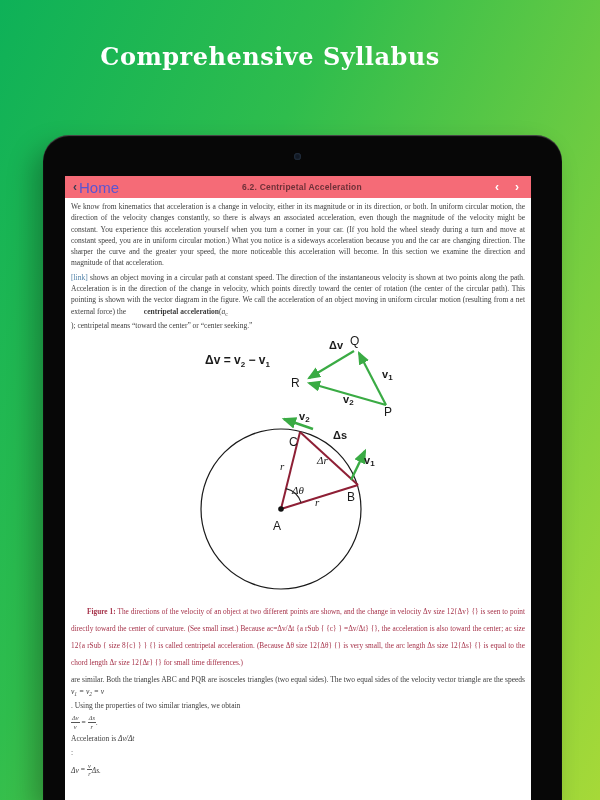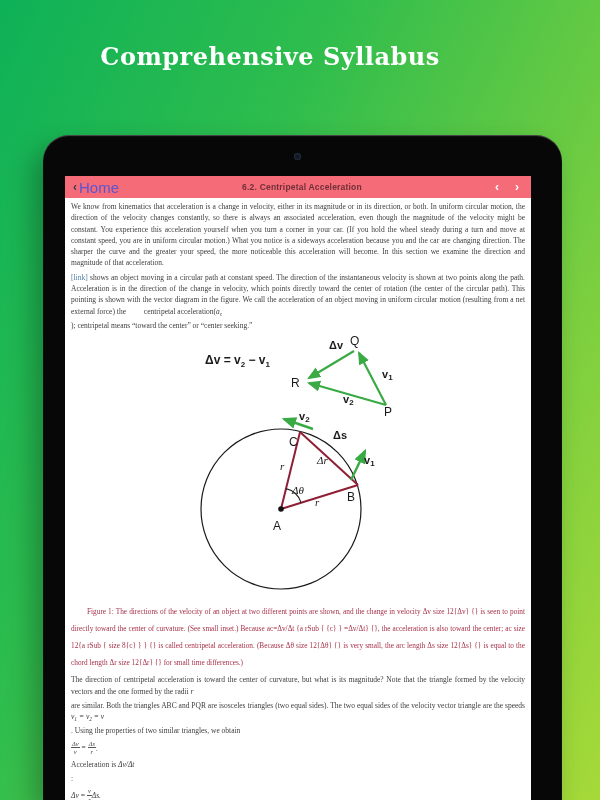--- a/index.html
+++ b/index.html
@@ -39,21 +39,21 @@
   }
   .nav-arrows{position:absolute;right:12px;top:0;height:22px;display:flex;align-items:center;gap:16px;}
   .nav-arrows span{color:#ffffff;font-size:12px;font-weight:bold;line-height:1;cursor:pointer;}
   .content{
     position:absolute;left:0;top:22px;width:454px;height:602px;padding:3px 6px 0 6px;
     font-family:"Liberation Serif",serif;font-size:7.5px;line-height:11.3px;color:#3c3c3c;
     text-align:justify;overflow:hidden;
   }
   .content p{margin:0 0 3px 0;}
   .link{color:#4d7fa6;cursor:pointer;}
-  .b{font-weight:normal;padding-left:16px;}
+  .b{font-weight:bold;padding-left:16px;}
   .var{font-style:italic;}
   sub{font-size:5.5px;vertical-align:-1.5px;line-height:0;}
   .caption{color:#a53148;font-size:7.3px;line-height:17px;}
   .figure{margin:1px 0 3px 124px;width:236px;height:266px;}
   .eq{margin:0 0 3px 0;font-style:italic;}
   .frac{display:inline-block;text-align:center;vertical-align:-4px;font-size:6.3px;line-height:7.5px;}
   .frac .num{display:block;border-bottom:0.7px solid #555;padding:0 1px;}
   .frac .den{display:block;}
   .eqsign{padding:0 2px;font-style:normal;}
   svg text{font-family:"Liberation Sans",sans-serif;fill:#1a1a1a;}
@@ -128,21 +128,20 @@
           <text class="vlab" x="138" y="105">Δs</text>
           <text class="ital" x="122" y="130">Δr</text>
           <text class="ital" x="85" y="136">r</text>
           <text class="ital" x="120" y="172">r</text>
           <text class="ital" x="97" y="160">Δθ</text>
         </svg>
       </div>
 
       <p class="caption"><span class="b">Figure 1:</span><span> The directions of the velocity of an object at two different points are shown, and the change in velocity Δv size 12{Δv} {} is seen to point directly toward the center of curvature. (See small inset.) Because ac=Δv/Δt {a rSub { {c} } =Δv/Δt} {}, the acceleration is also toward the center; ac size 12{a rSub { size 8{c} } } {} is called centripetal acceleration. (Because Δθ size 12{Δθ} {} is very small, the arc length Δs size 12{Δs} {} is equal to the chord length Δr size 12{Δr} {} for small time differences.)</span></p>
 
-      <p><span>The direction of centripetal acceleration is toward the center of curvature, but what is its magnitude? Note that the triangle formed by the velocity vectors and the one formed by the radii </span><span class="var">r</span></p>
 
 
       <p><span>are similar. Both the triangles ABC and PQR are isosceles triangles (two equal sides). The two equal sides of the velocity vector triangle are the speeds </span><span class="var"><span>v</span><sub>1</sub><span> = v</span><sub>2</sub><span> = v</span></span></p>
 
       <p>. Using the properties of two similar triangles, we obtain</p>
 
       <div class="eq">
         <span class="frac"><span class="num">Δv</span><span class="den">v</span></span><span class="eqsign">=</span><span class="frac"><span class="num">Δs</span><span class="den">r</span></span><span>.</span>
       </div>
 

